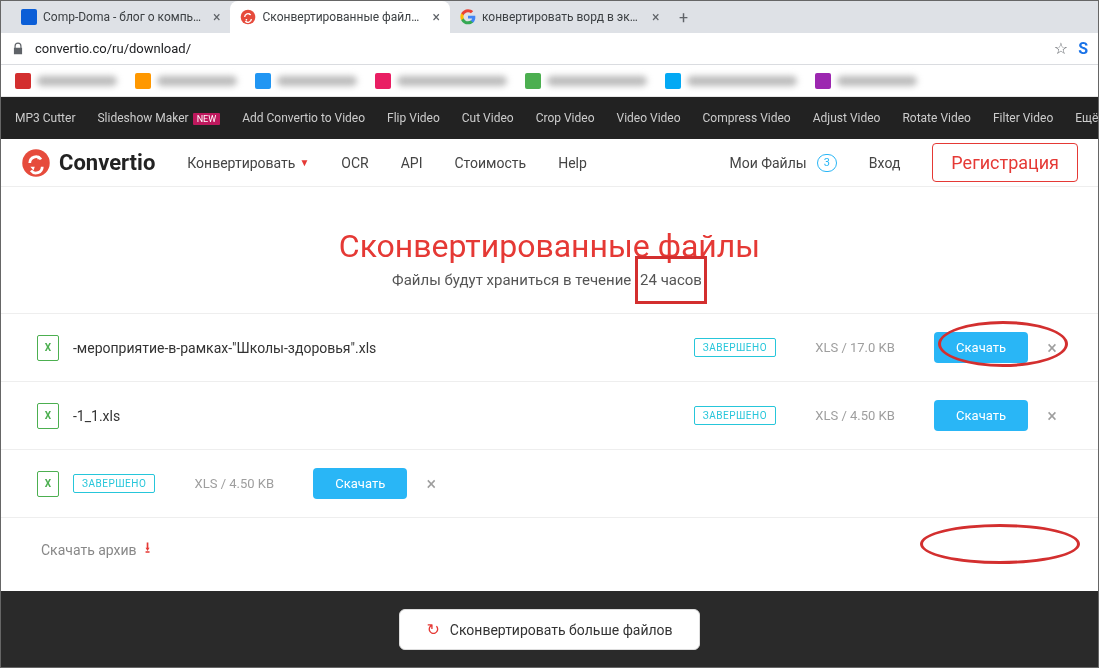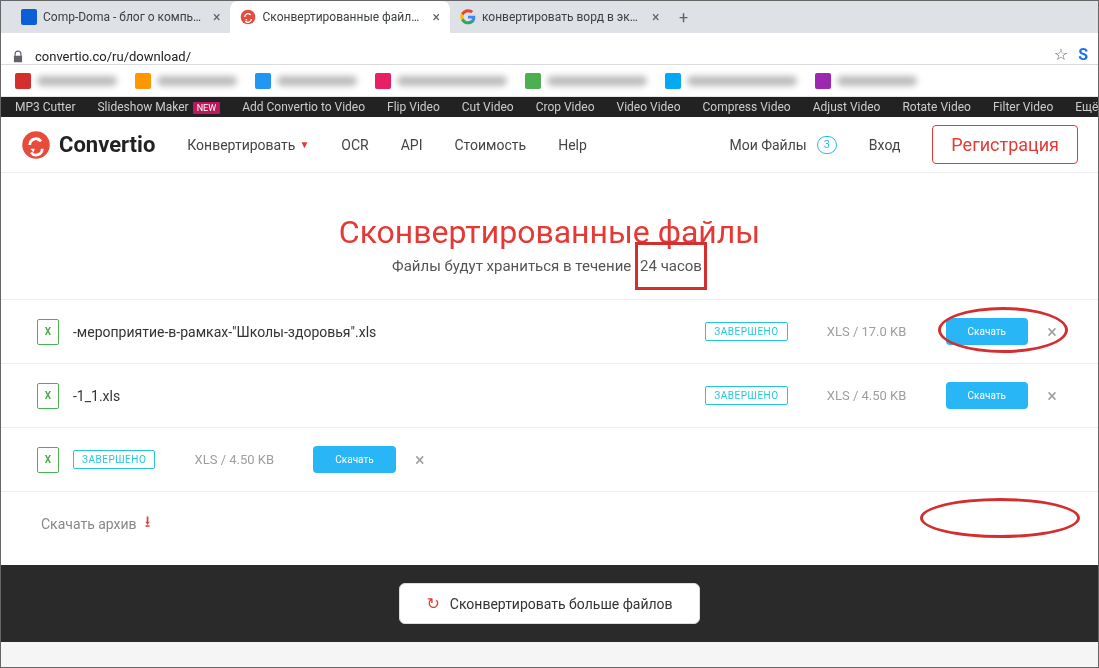--- a/index.html
+++ b/index.html
@@ -11,40 +11,40 @@
   .tab.active { background: #fff; }
   .tab .favicon { width: 16px; height: 16px; display: inline-flex; align-items: center; justify-content: center; }
   .tab .favicon.comp { background: #0b5ed7; border-radius: 2px; }
   .tab .favicon.conv svg { width:16px; height:16px; }
   .tab .favicon.google { font-weight: bold; font-size: 12px; }
   .tab .title { white-space: nowrap; overflow: hidden; text-overflow: ellipsis; max-width: 160px; }
   .tab .close { font-size: 14px; color: #5f6368; margin-left: 4px; cursor: pointer; }
   .new-tab { width: 28px; height: 28px; display:flex; align-items:center; justify-content:center; font-size:16px; color:#5f6368; cursor:pointer; }
 
   
-  .address-bar { display:flex; align-items:flex-end; background:#fff; height: 32px; padding: 0 10px; border-bottom: 1px solid #dadce0; }
+  .address-bar { display:flex; align-items:center; background:#fff; height: 32px; padding: 0 10px; border-bottom: 1px solid #dadce0; }
   .lock { width:14px; height:14px; color:#5f6368; margin-right: 10px; }
   .url { font-size: 13px; color: #202124; flex: 1; }
   .star { color:#5f6368; font-size:16px; margin-right: 10px; }
   .ss { color:#1a73e8; font-weight:bold; font-size:16px; }
 
   
   .bookmarks { height: 32px; background:#fff; display:flex; align-items:center; gap:18px; padding: 0 14px; border-bottom: 1px solid #e8e8e8; }
   .bm { display:flex; align-items:center; gap:6px; }
   .bm-icon { width:16px; height:16px; border-radius:2px; }
   .bm-text { width: 80px; height: 10px; border-radius: 5px; filter: blur(3px); }
 
   
-  .top-nav { background:#222; color:#ccc; height:20px; display:flex; align-items:center; gap:22px; padding:0 14px; font-size:12px; }
+  .top-nav { background:#222; color:#ccc; height:42px; display:flex; align-items:center; gap:22px; padding:0 14px; font-size:12px; }
   .top-nav .item { cursor:pointer; white-space:nowrap; }
   .new-badge { background:#be185d; color:#fff; font-size:9px; padding:1px 4px; border-radius:1px; margin-left:4px; }
   .top-nav .more { margin-left:auto; display:flex; align-items:center; gap:4px;justify-content:flex-end; }
 
   
-  .header { background:#fff; height:56px; display:flex; align-items:center; padding:0 20px; gap:32px; border-bottom:1px solid #eee; }
+  .header { background:#fff; height:48px; display:flex; align-items:center; padding:0 20px; gap:32px; border-bottom:1px solid #eee; }
   .logo { display:flex; align-items:center; gap:8px; font-size:22px; font-weight:700; color:#222; }
   .logo-icon { width:30px; height:30px; }
   .nav-link { font-size:14px; color:#444; cursor:pointer; display:flex; align-items:center; gap:4px; }
   .chev { font-size:10px; color:#e53935; }
   .spacer { flex:1; }
   .badge-count { display:inline-flex; align-items:center; justify-content:center; min-width:20px; height:18px; border:1px solid #29b6f6; color:#29b6f6; border-radius:9px; font-size:11px; padding:0 6px; margin-left:6px; }
   .register-btn { border:1px solid #e53935; color:#e53935; padding:8px 18px; border-radius:4px; font-size:18px; cursor:pointer; }
 
   
   .page-title-wrap { text-align:center; padding:40px 0 24px; background:#fff; }
@@ -53,21 +53,21 @@
   .hl-box { border:3px solid #d32f2f; padding:12px 2px; }
 
   
   .files { background:#fff; }
   .file-row { display:flex; align-items:center; padding:18px 36px; border-top:1px solid #eee; gap:14px; }
   .file-icon { width:22px; height:26px; background:#fff; border:1px solid #4caf50; border-radius:2px; position:relative; display:flex; align-items:center; justify-content:center; }
   .file-icon::after { content:"X"; font-size:10px; color:#4caf50; font-weight:bold; }
   .file-name { flex:1; font-size:14px; color:#333; white-space:nowrap; overflow:hidden; text-overflow:ellipsis; }
   .status-badge { border:1px solid #26c6da; color:#26c6da; font-size:10px; padding:3px 8px; border-radius:2px; letter-spacing:0.5px; }
   .file-meta { color:#9e9e9e; font-size:13px; width:130px; text-align:center; }
-  .dl-btn { background:#29b6f6; color:#fff; font-size:10px; padding:8px 22px; border-radius:4px; cursor:pointer; border:none; }
+  .dl-btn { background:#29b6f6; color:#fff; font-size:13px; padding:8px 22px; border-radius:4px; cursor:pointer; border:none; }
   .close-x { color:#9e9e9e; font-size:18px; cursor:pointer; width:20px; text-align:center; }
 
   
   .ellipse { position:absolute; border:3px solid #d32f2f; border-radius:50%; pointer-events:none; }
 
   
   .archive-row { text-align:left; padding:18px 40px 28px; background:#fff; border-top:1px solid #eee; position:relative; }
   .archive-link { color:#888; font-size:14px; display:inline-flex; align-items:center; gap:8px; cursor:pointer; }
   .dl-icon { color:#e53935; font-size:16px; }
 

